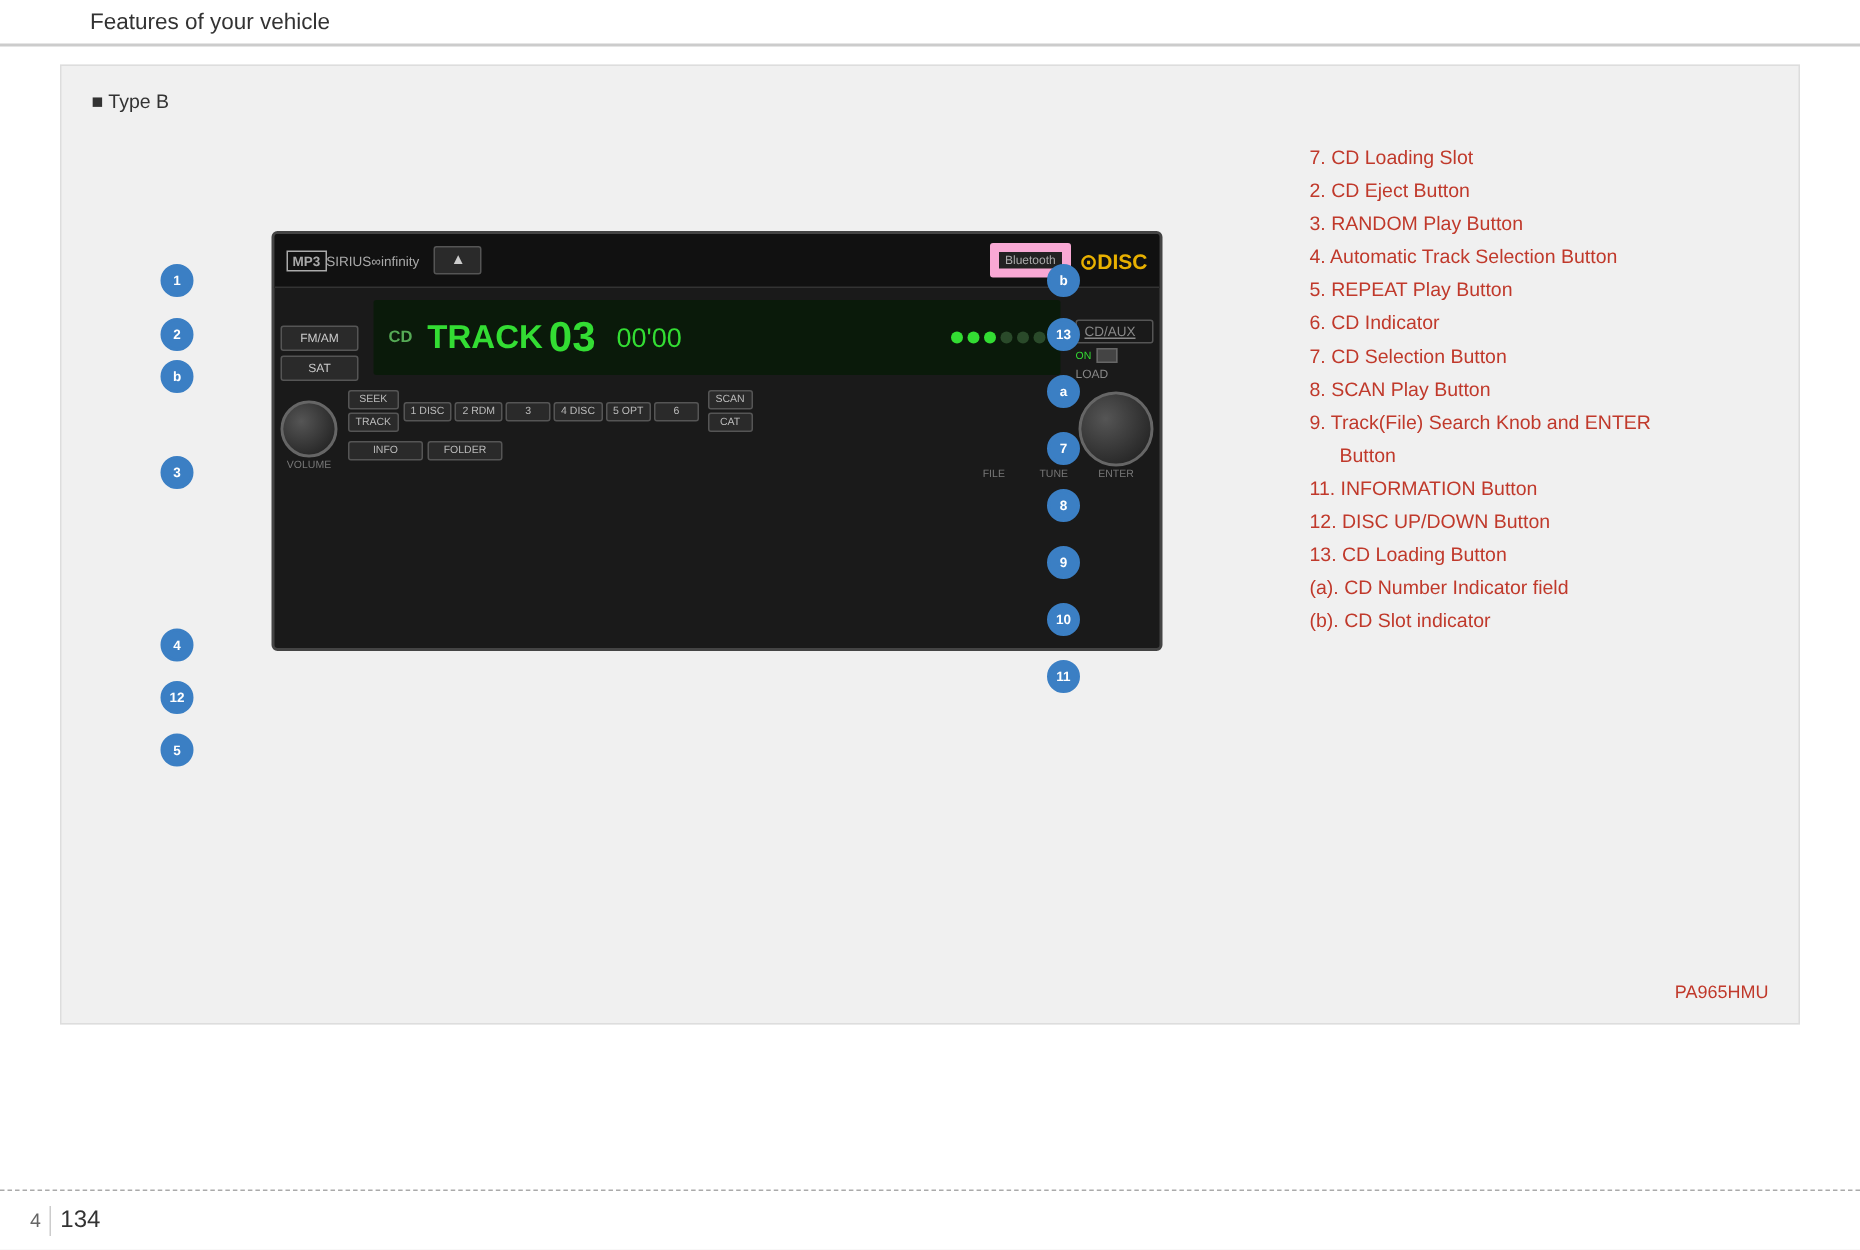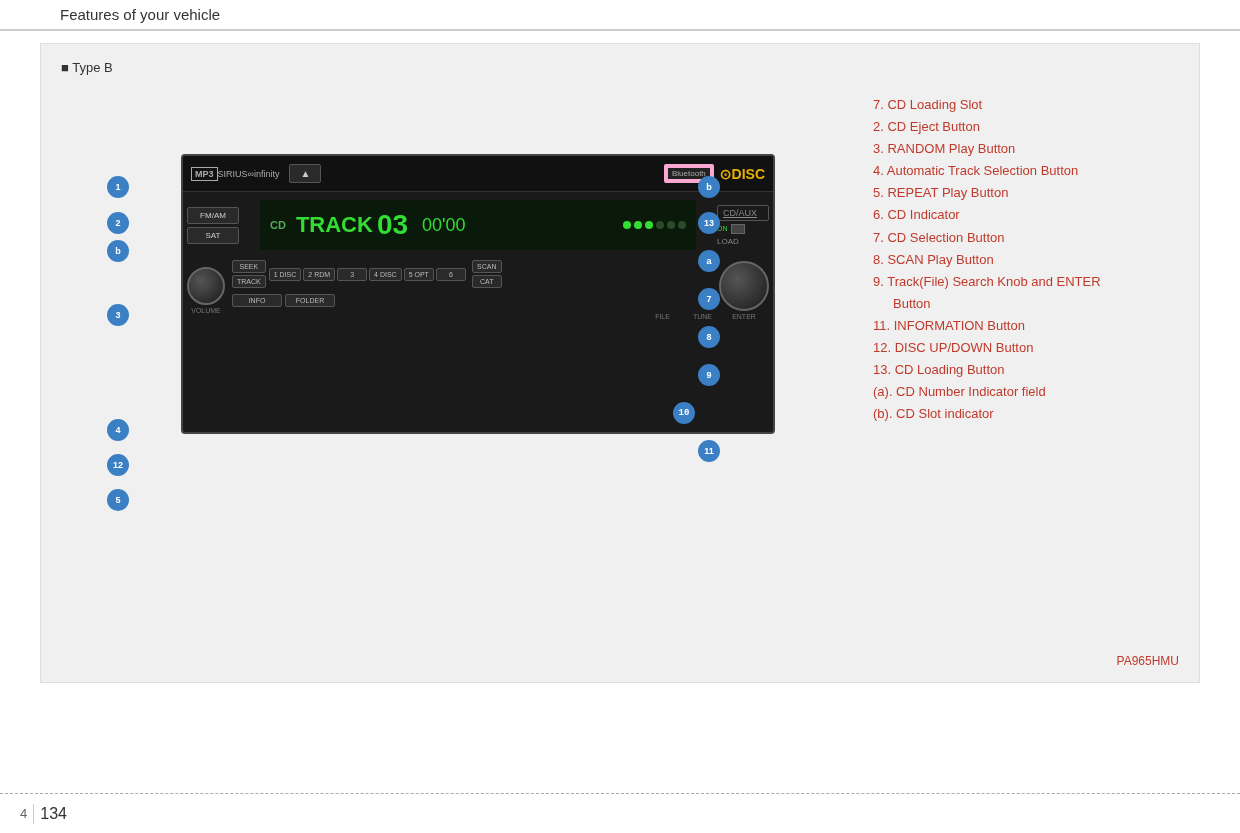--- a/index.html
+++ b/index.html
@@ -85,21 +85,21 @@
     .stereo-top-right {
       margin-left: auto;
       display: flex;
       align-items: center;
       gap: 6px;
     }
     .bluetooth-badge {
       background: #222;
       color: #aaa;
       font-size: 8px;
-      border: 4px solid #f9a8d4;
+      border: 6px solid #f9a8d4;
       padding: 1px 4px;
       border-radius: 2px;
     }
     .disc-logo {
       color: #e8b000;
       font-size: 14px;
       font-weight: bold;
     }
 
     
@@ -328,21 +328,21 @@
           <span class="logo-mp3">MP3</span>
           <span class="logo-sirius">SIRIUS</span>
           <span style="color:#aaa;font-size:9px;">∞infinity</span>
           <span class="eject-btn" style="margin-left:10px;">▲</span>
           <div class="stereo-top-right">
             <span class="bluetooth-badge">Bluetooth</span>
             <span class="disc-logo">⊙DISC</span>
           </div>
         </div>
 
-        <div style="display:flex;align-items:center;padding:4px 4px 0 4px;gap:13px;">
+        <div style="display:flex;align-items:flex-end;padding:4px 4px 0 4px;gap:2px;">
 
           <div style="display:flex;flex-direction:column;gap:3px;width:52px;">
             <div class="btn-small">FM/AM</div>
             <div class="btn-small">SAT</div>
           </div>
 
           <div class="stereo-display" style="flex:1;">
             <span class="display-cd-label">CD</span>
             <span class="display-track">TRACK</span>
             <span class="display-track-num">03</span>
@@ -414,21 +414,21 @@
 
         </div>
       </div>
 
       <div class="callout blue" style="left:597px; top:52px;">b</div>
       <div class="callout blue" style="left:597px; top:88px;">13</div>
       <div class="callout blue" style="left:597px; top:126px;">a</div>
       <div class="callout blue" style="left:597px; top:164px;">7</div>
       <div class="callout blue" style="left:597px; top:202px;">8</div>
       <div class="callout blue" style="left:597px; top:240px;">9</div>
-      <div class="callout blue" style="left:572px; top:278px;font-family:Liberation Mono, monospace;">10</div>
+      <div class="callout blue" style="left:597px; top:278px;">10</div>
       <div class="callout blue" style="left:597px; top:316px;">11</div>
 
     </div>
 
     <div class="legend">
       <div class="legend-item">7. CD Loading Slot</div>
       <div class="legend-item">2. CD Eject Button</div>
       <div class="legend-item">3. RANDOM Play Button</div>
       <div class="legend-item">4. Automatic Track Selection Button</div>
       <div class="legend-item">5. REPEAT Play Button</div>

